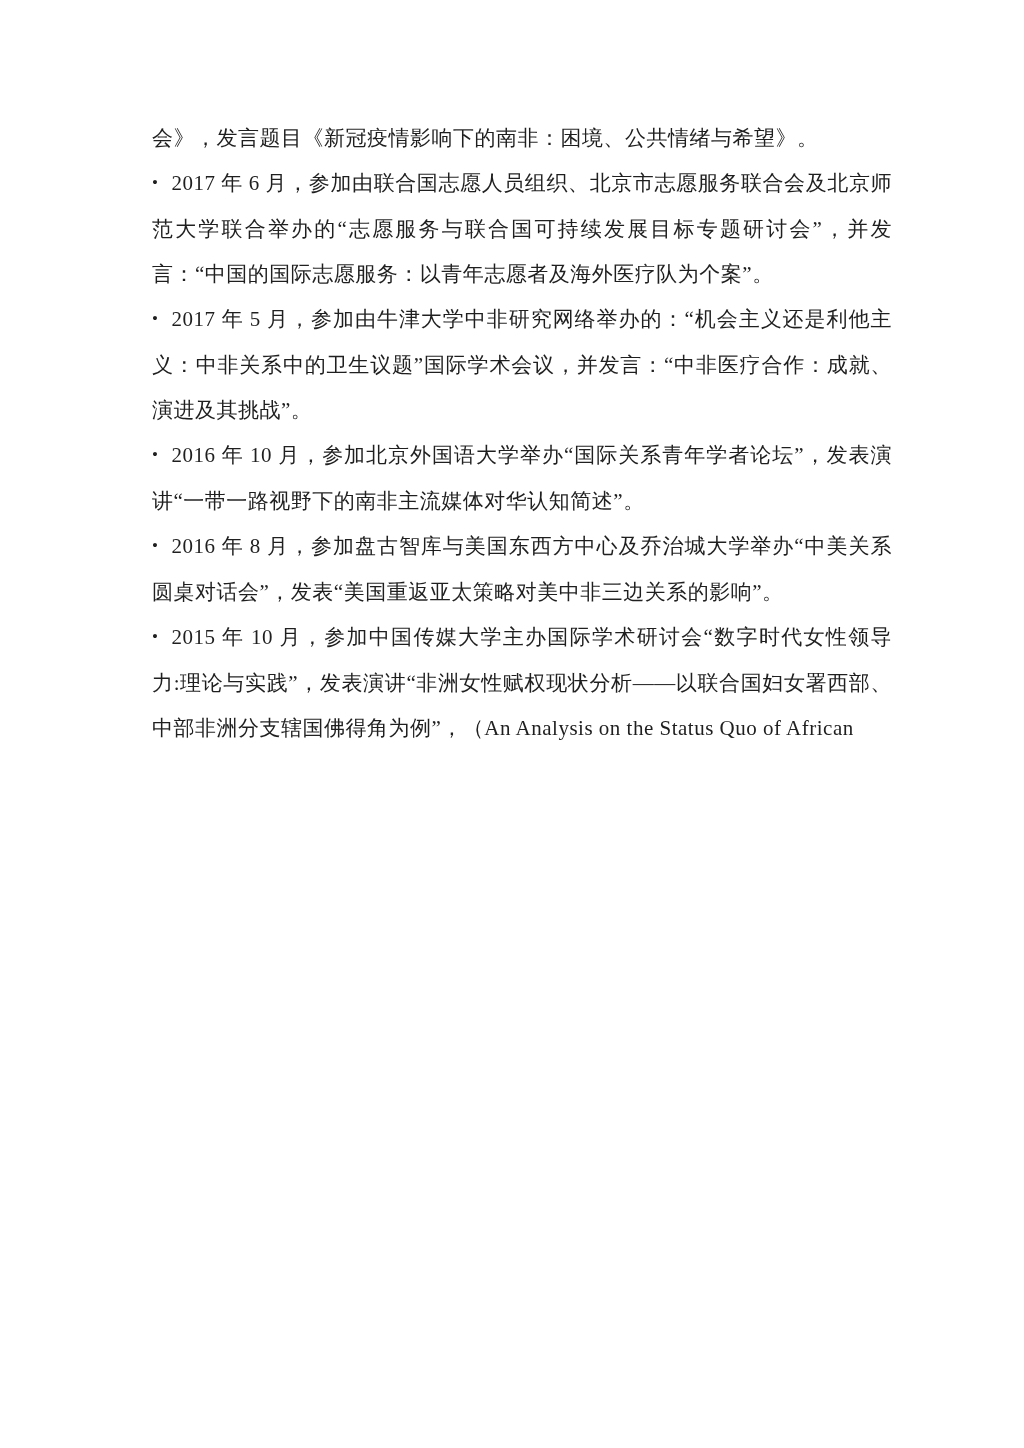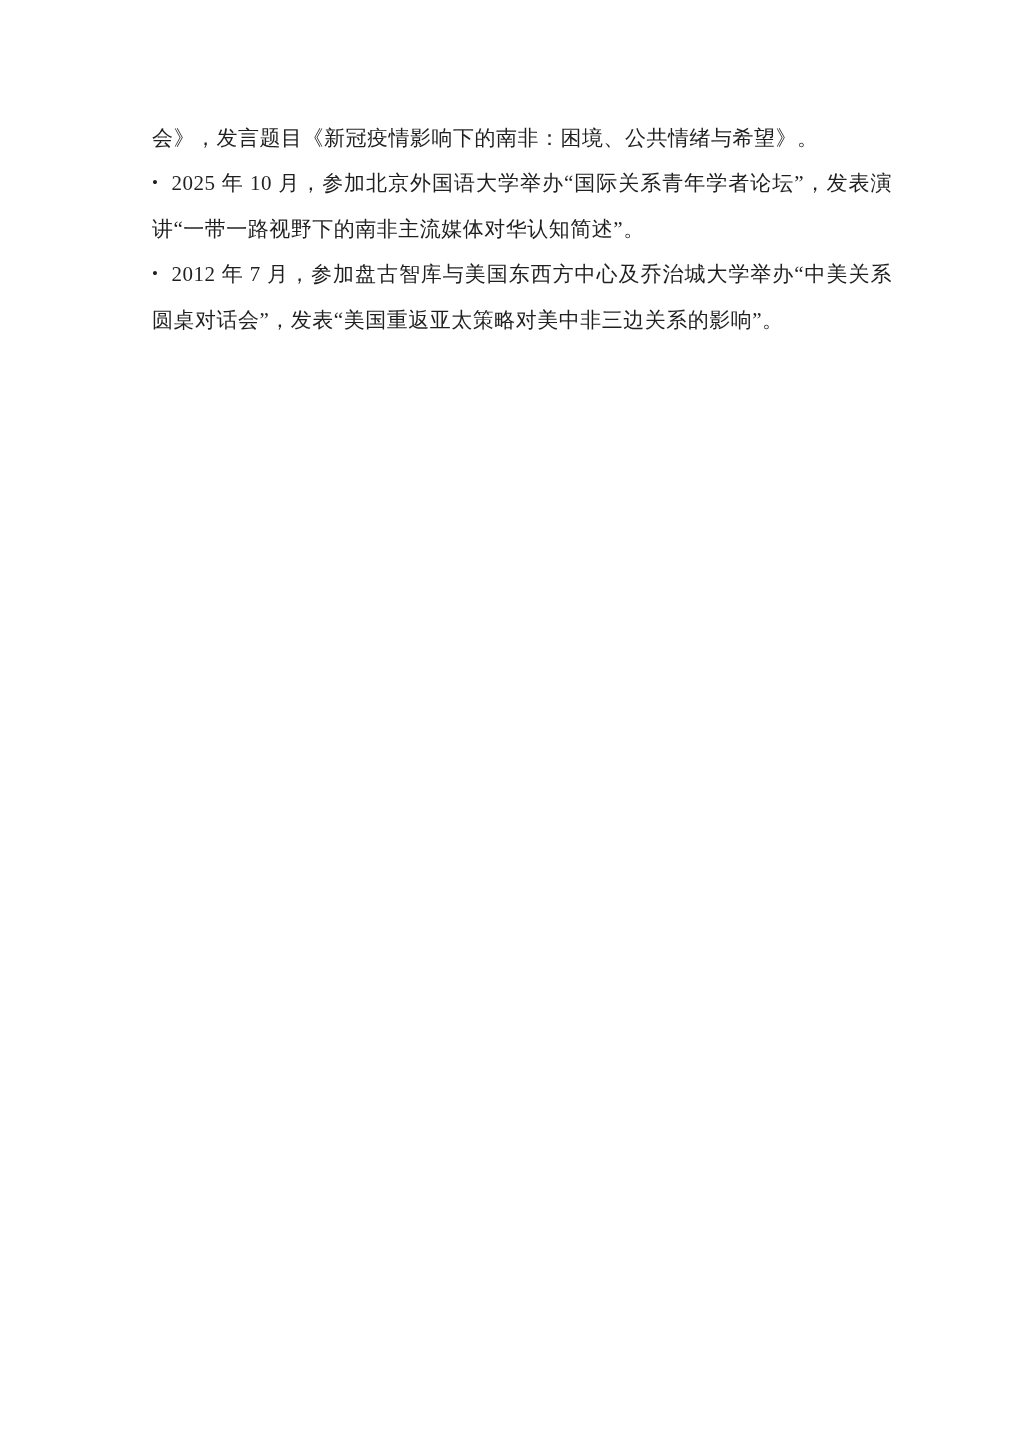--- a/index.html
+++ b/index.html
@@ -37,16 +37,19 @@
     transform: translateY(-2px);
     font-size: 17px;
   }
 </style>
 </head>
 <body>
 
 <div class="page">
   <div class="doc-content" id="doc-content" style="color: rgb(31, 31, 31);">
       <p><span>会》，发言题目《新冠疫情影响下的南非：困境、公共情绪与希望》。</span></p>
-      <p><span class="bullet-marker">•</span><span>2025 年 10 月，参加北京外国语大学举办“国际关系青年学者论坛”，发表演讲“一带一路视野下的南非主流媒体对华认知简述”。</span></p>
-      <p><span class="bullet-marker">•</span><span>2012 年 7 月，参加盘古智库与美国东西方中心及乔治城大学举办“中美关系圆桌对话会”，发表“美国重返亚太策略对美中非三边关系的影响”。</span></p>
+      <p><span class="bullet-marker">•</span><span>2017 年 6 月，参加由联合国志愿人员组织、北京市志愿服务联合会及北京师范大学联合举办的“志愿服务与联合国可持续发展目标专题研讨会”，并发言：“中国的国际志愿服务：以青年志愿者及海外医疗队为个案”。</span></p>
+      <p><span class="bullet-marker">•</span><span>2017 年 5 月，参加由牛津大学中非研究网络举办的：“机会主义还是利他主义：中非关系中的卫生议题”国际学术会议，并发言：“中非医疗合作：成就、演进及其挑战”。</span></p>
+      <p><span class="bullet-marker">•</span><span>2016 年 10 月，参加北京外国语大学举办“国际关系青年学者论坛”，发表演讲“一带一路视野下的南非主流媒体对华认知简述”。</span></p>
+      <p><span class="bullet-marker">•</span><span>2016 年 8 月，参加盘古智库与美国东西方中心及乔治城大学举办“中美关系圆桌对话会”，发表“美国重返亚太策略对美中非三边关系的影响”。</span></p>
+      <p><span class="bullet-marker">•</span><span>2015 年 10 月，参加中国传媒大学主办国际学术研讨会“数字时代女性领导力:理论与实践”，发表演讲“非洲女性赋权现状分析——以联合国妇女署西部、中部非洲分支辖国佛得角为例”，（An Analysis on the Status Quo of African</span></p>
     </div>
 </div>
 
 </body></html>

